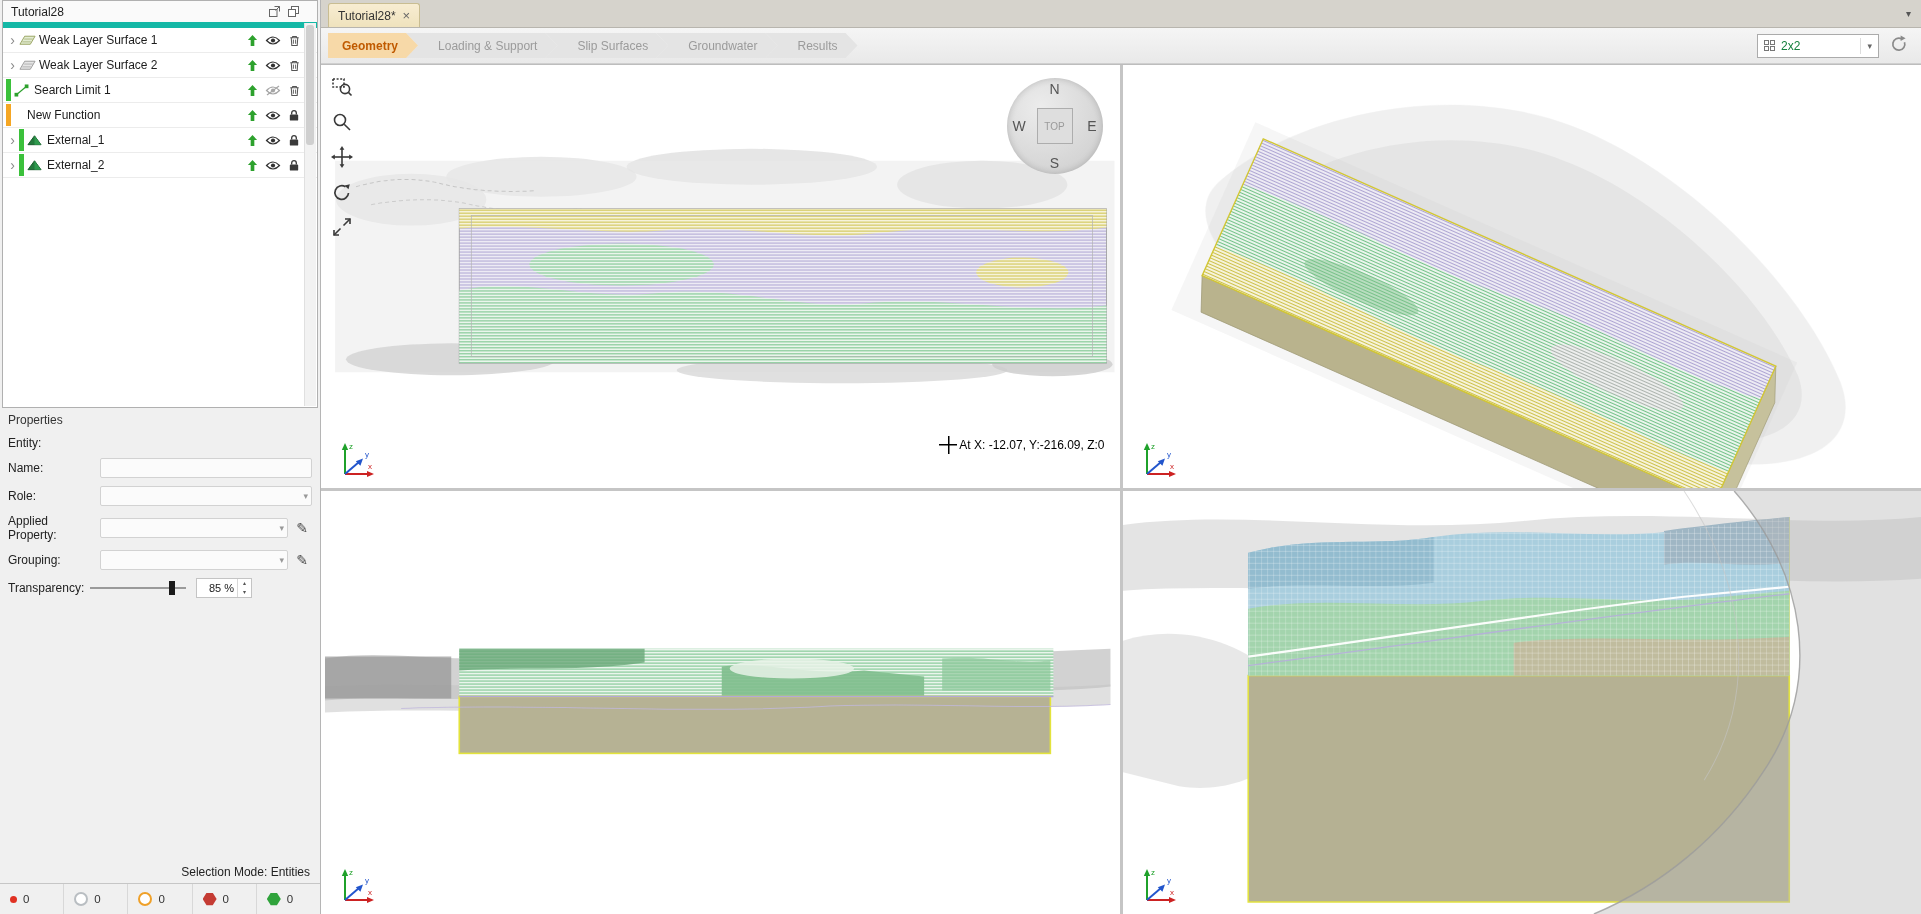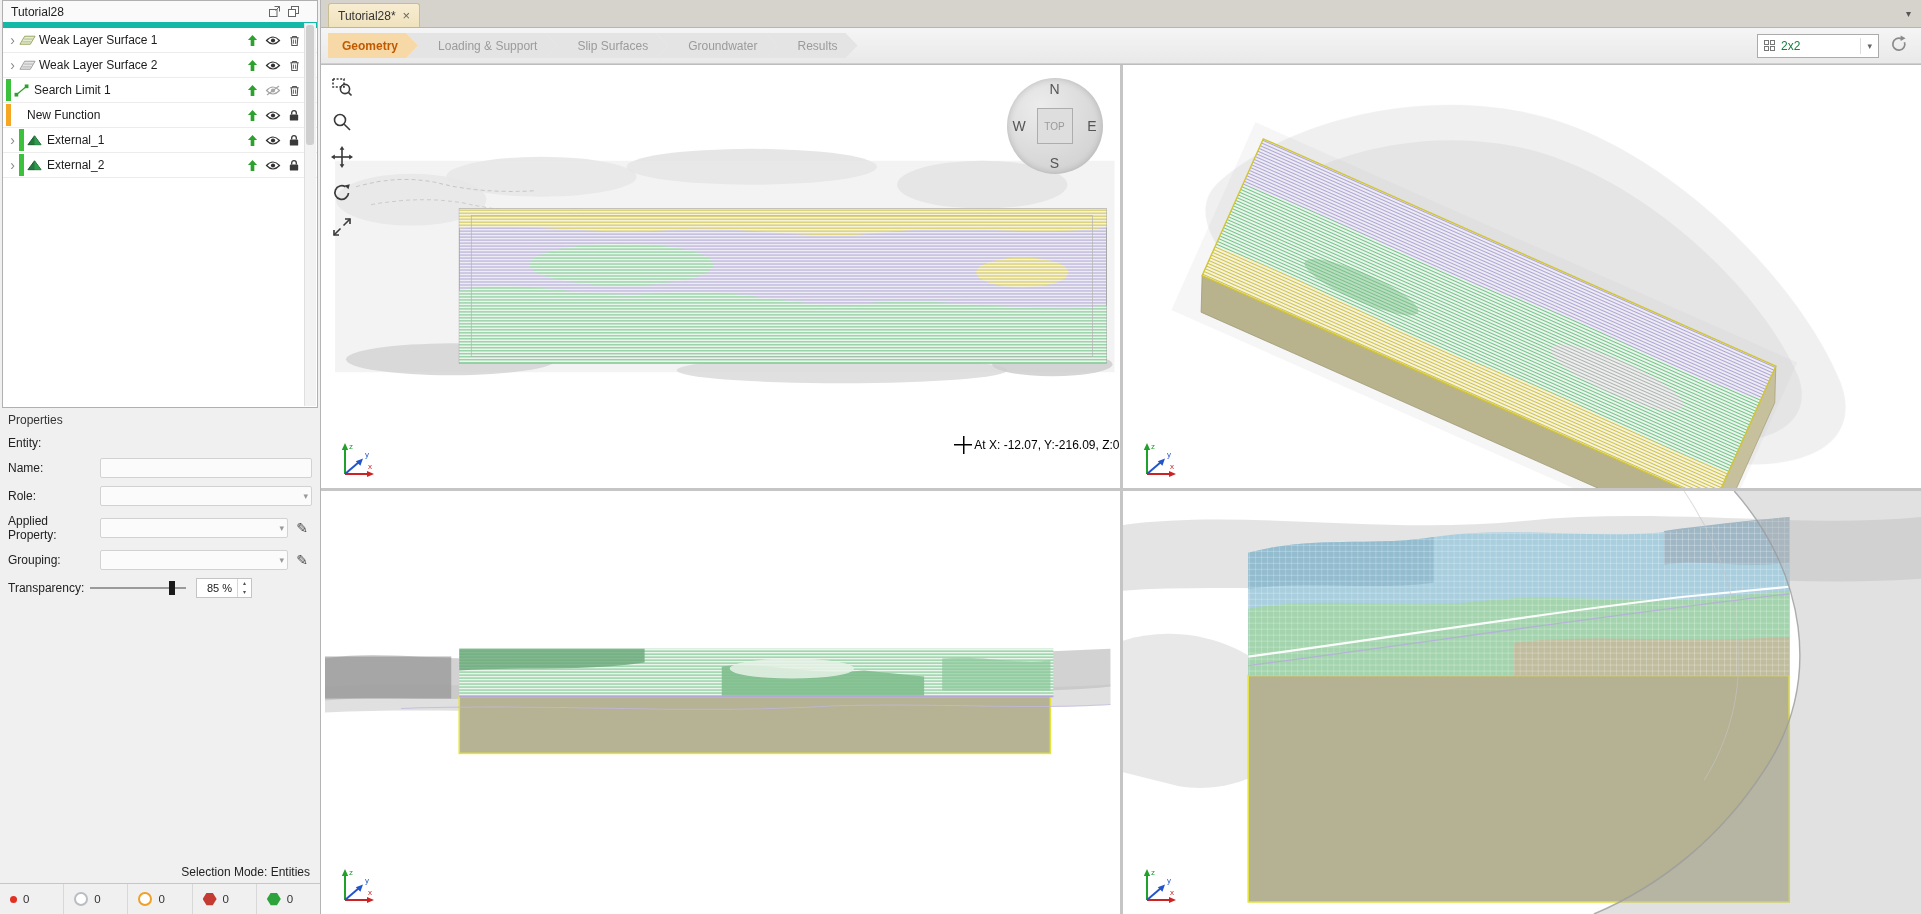--- a/index.html
+++ b/index.html
@@ -43,21 +43,21 @@
   .prop-row label{width:88px;flex-shrink:0;font-size:12px;color:#222;}
   .prop-input,.prop-select{flex:1;height:20px;background:#fbfbfb;border:1px solid #d2d2d2;
     border-radius:2px;box-sizing:border-box;font:inherit;padding:0 4px;}
   .prop-select{position:relative;}
   .sel-caret{position:absolute;right:3px;top:4px;color:#999;font-size:9px;}
   .pencil-btn{width:20px;height:20px;border:none;background:transparent;font-size:14px;color:#444;cursor:pointer;padding:0;}
   .slider{position:relative;width:96px;height:16px;flex-shrink:0;}
   .slider-track{position:absolute;left:0;right:0;top:7px;height:2px;background:#9a9a9a;}
   .slider-handle{position:absolute;left:85%;top:1px;width:6px;height:14px;background:#1a1a1a;transform:translateX(-50%);}
   .spinbox{width:56px;height:20px;border:1px solid #c4c4c4;background:#fff;display:flex;align-items:stretch;box-sizing:border-box;margin-left:6px;}
-  .spin-val{flex:1;font-size:11px;display:flex;align-items:center;padding-left:1px;margin-left:9px;}
+  .spin-val{flex:1;font-size:11px;display:flex;align-items:center;padding-left:12px;}
   .spin-arrows{width:13px;border-left:1px solid #d8d8d8;display:flex;flex-direction:column;}
   .spin-arrows span{flex:1;font-size:6px;line-height:8px;text-align:center;color:#555;cursor:pointer;}
 
   .flex-spacer{flex:1;}
   .selection-mode{text-align:right;padding:4px 10px;font-size:12px;color:#222;}
   .status-bar{height:30px;border-top:1px solid #c6c6c6;display:flex;align-items:stretch;}
   .status-cell{flex:1;display:flex;align-items:center;gap:6px;padding-left:10px;border-right:1px solid #d8d8d8;font-size:11.5px;color:#333;}
   .status-cell:last-child{border-right:none;}
   .sh{display:inline-block;flex-shrink:0;}
   .sh-red-dot{width:7px;height:7px;border-radius:50%;background:#e03122;}
@@ -104,21 +104,21 @@
   .compass{position:absolute;top:13px;right:17px;width:96px;height:96px;border-radius:50%;
     background:radial-gradient(circle at 35% 30%,#ececec,#cbcbcb);box-shadow:inset 0 0 7px rgba(0,0,0,.18);}
   .compass .cl{position:absolute;font-size:14px;color:#555;}
   .c-n{top:3px;left:50%;transform:translateX(-50%);}
   .c-s{bottom:3px;left:50%;transform:translateX(-50%);}
   .c-w{left:6px;top:50%;transform:translateY(-50%);}
   .c-e{right:6px;top:50%;transform:translateY(-50%);}
   .c-top{position:absolute;left:50%;top:50%;transform:translate(-50%,-50%);width:36px;height:36px;
     background:#dedede;border:1px solid #adadad;color:#9a9a9a;font-size:10px;font-family:inherit;cursor:pointer;}
 
-  .coord-readout{position:absolute;bottom:34px;right:0;display:flex;align-items:center;gap:2px;
+  .coord-readout{position:absolute;bottom:34px;right:15px;display:flex;align-items:center;gap:2px;
     font-size:12px;color:#000;white-space:nowrap;}
   .crosshair{width:18px;height:18px;display:inline-block;
     background:linear-gradient(#000,#000) center/1.5px 100% no-repeat,
                linear-gradient(#000,#000) center/100% 1.5px no-repeat;}
   .triad{position:absolute;left:14px;bottom:6px;}
   .triad text{font-size:8px;font-family:"Liberation Sans",sans-serif;}
 </style>
 </head>
 <body>
 

